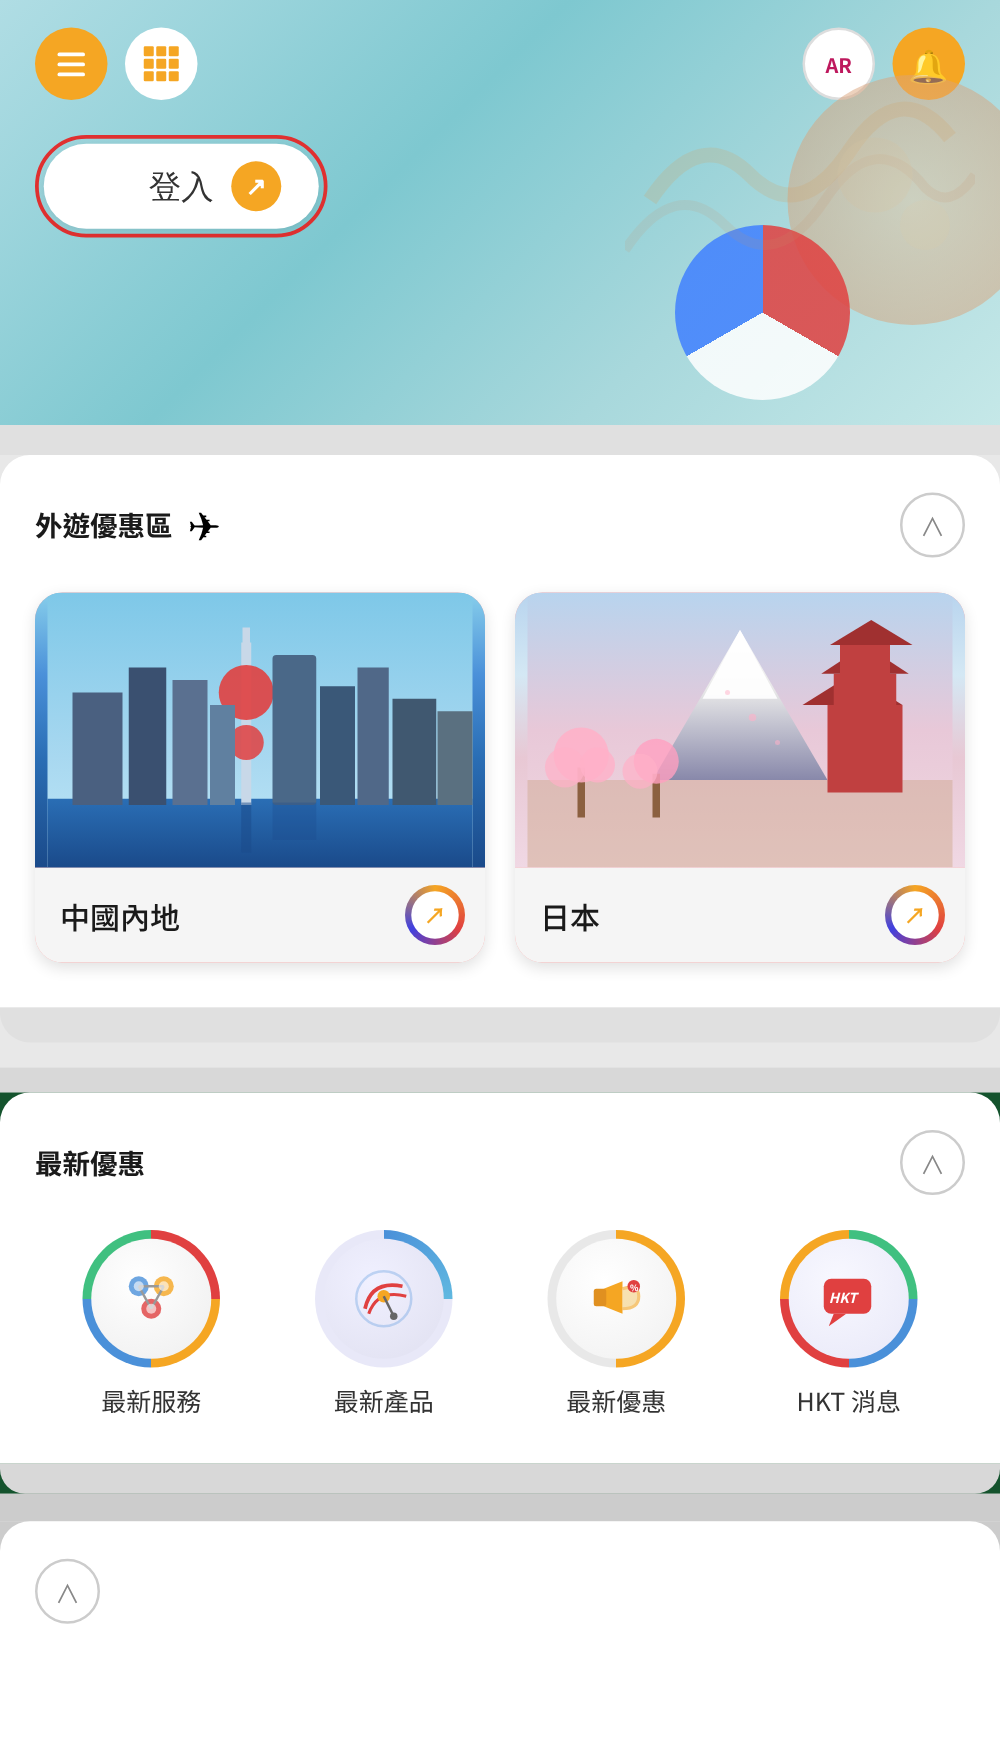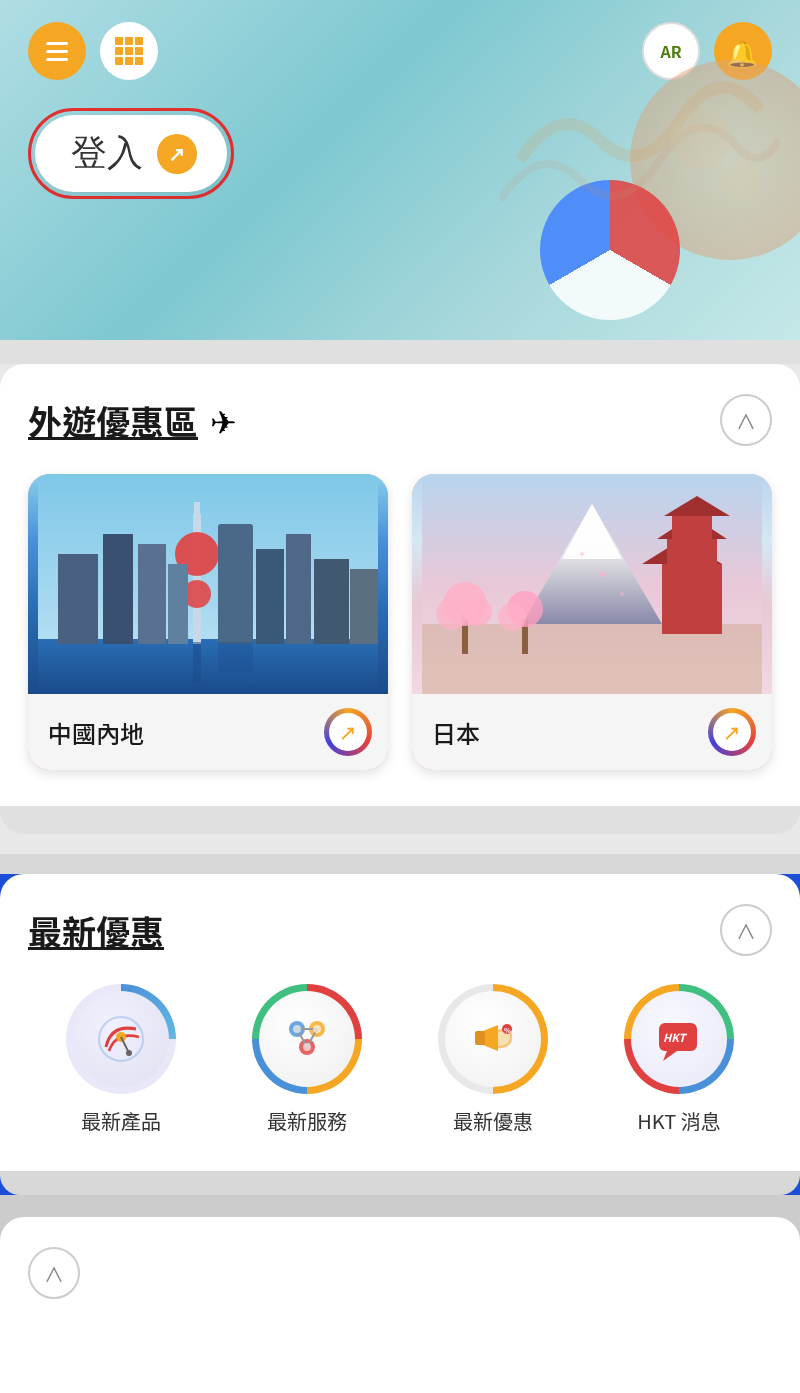--- a/index.html
+++ b/index.html
@@ -94,21 +94,21 @@
       width: 58px;
       height: 58px;
       background: white;
       border-radius: 50%;
       display: flex;
       align-items: center;
       justify-content: center;
       cursor: pointer;
       font-size: 16px;
       font-weight: bold;
-      color: #4d7c0f;
+      color: #be185d;
       border: 2px solid #ddd;
     }
 
     .bell-btn {
       width: 58px;
       height: 58px;
       background: #f5a623;
       border-radius: 50%;
       display: flex;
       align-items: center;
@@ -146,23 +146,24 @@
       padding: 14px 30px 14px 36px;
       display: flex;
       align-items: center;
       gap: 14px;
       cursor: pointer;
       border: none;
       box-shadow: 0 2px 8px rgba(0,0,0,0.1);
     }
 
     .login-text {
-      font-size: 36px;
+      font-size: 26px;
       color: #333;
       font-weight: 500;
+      margin-left: 48px;
     }
 
     .login-arrow {
       width: 40px;
       height: 40px;
       background: #f5a623;
       border-radius: 50%;
       display: flex;
       align-items: center;
       justify-content: center;
@@ -232,24 +233,23 @@
       margin-bottom: 28px;
     }
 
     .section-title-row {
       display: flex;
       align-items: center;
       gap: 12px;
     }
 
     .section-title {
-      font-size: 34px;
+      font-size: 22px;
       font-weight: bold;
       color: #1a1a1a;
-      text-decoration: underline;
     }
 
     .section-icon {
       font-size: 32px;
     }
 
     .section-collapse-btn {
       width: 52px;
       height: 52px;
       border-radius: 50%;
@@ -588,49 +588,32 @@
           </div>
         </div>
       </div>
     </div>
   </div>
   <div class="section-gap"></div>
 </div>
 
 <div style="height:20px;background:#d8d8d8;"></div>
 
-<div style="background:#1d4ed8;">
+<div style="background:#14532d;">
   <div class="section-white-2">
     <div class="section-header">
       <div class="section-title-row">
         <span class="section-title">最新優惠</span>
       </div>
       <div class="section-collapse-btn">
         <span>∧</span>
       </div>
     </div>
 
     <div class="icon-grid">
-
-      <div class="icon-item">
-        <div class="icon-circle-outer" style="background: conic-gradient(#4a90d9 0deg, #60b8e0 90deg, #e8e8f8 90deg, #e8e8f8 360deg);">
-          <div class="icon-circle-inner" style="background: radial-gradient(circle at 40% 35%, #f0f0ff 0%, #e0e0f0 100%);">
-            <svg width="60" height="60" viewBox="0 0 60 60">
-
-              <circle cx="30" cy="30" r="22" fill="none" stroke="#4a90d9" stroke-width="2" opacity="0.3"></circle>
-              <path d="M15,38 Q20,15 45,20" stroke="#e04040" stroke-width="3" fill="none"></path>
-              <path d="M18,42 Q25,22 48,28" stroke="#e04040" stroke-width="2.5" fill="none"></path>
-              <circle cx="30" cy="28" r="5" fill="#f5a623"></circle>
-              <line x1="30" y1="28" x2="38" y2="44" stroke="#666" stroke-width="2"></line>
-              <circle cx="38" cy="44" r="3" fill="#666"></circle>
-            </svg>
-          </div>
-        </div>
-        <span class="icon-label">最新產品</span>
-      </div>
 
       <div class="icon-item">
         <div class="icon-circle-outer" style="background: conic-gradient(#e04040 0deg 90deg, #f5a623 90deg 180deg, #4a90d9 180deg 270deg, #40c080 270deg 360deg);">
           <div class="icon-circle-inner" style="background: radial-gradient(circle at 40% 35%, #ffffff 0%, #eeeeee 100%);">
             <svg width="60" height="60" viewBox="0 0 60 60">
 
               <circle cx="20" cy="20" r="8" fill="#4a90d9" opacity="0.8"></circle>
               <circle cx="40" cy="20" r="8" fill="#f5a623" opacity="0.8"></circle>
               <circle cx="30" cy="38" r="8" fill="#e04040" opacity="0.8"></circle>
               <line x1="20" y1="20" x2="40" y2="20" stroke="#999" stroke-width="2"></line>
@@ -639,20 +622,37 @@
               <circle cx="20" cy="20" r="4" fill="white" opacity="0.6"></circle>
               <circle cx="40" cy="20" r="4" fill="white" opacity="0.6"></circle>
               <circle cx="30" cy="38" r="4" fill="white" opacity="0.6"></circle>
             </svg>
           </div>
         </div>
         <span class="icon-label">最新服務</span>
       </div>
 
       <div class="icon-item">
+        <div class="icon-circle-outer" style="background: conic-gradient(#4a90d9 0deg, #60b8e0 90deg, #e8e8f8 90deg, #e8e8f8 360deg);">
+          <div class="icon-circle-inner" style="background: radial-gradient(circle at 40% 35%, #f0f0ff 0%, #e0e0f0 100%);">
+            <svg width="60" height="60" viewBox="0 0 60 60">
+
+              <circle cx="30" cy="30" r="22" fill="none" stroke="#4a90d9" stroke-width="2" opacity="0.3"></circle>
+              <path d="M15,38 Q20,15 45,20" stroke="#e04040" stroke-width="3" fill="none"></path>
+              <path d="M18,42 Q25,22 48,28" stroke="#e04040" stroke-width="2.5" fill="none"></path>
+              <circle cx="30" cy="28" r="5" fill="#f5a623"></circle>
+              <line x1="30" y1="28" x2="38" y2="44" stroke="#666" stroke-width="2"></line>
+              <circle cx="38" cy="44" r="3" fill="#666"></circle>
+            </svg>
+          </div>
+        </div>
+        <span class="icon-label">最新產品</span>
+      </div>
+
+      <div class="icon-item">
         <div class="icon-circle-outer" style="background: conic-gradient(#f5a623 0deg 180deg, #e8e8e8 180deg 360deg);">
           <div class="icon-circle-inner" style="background: radial-gradient(circle at 40% 35%, #ffffff 0%, #f0f0f0 100%);">
             <svg width="60" height="60" viewBox="0 0 60 60">
 
               <polygon points="20,22 35,16 35,42 20,36" fill="#f5a623"></polygon>
               <rect x="12" y="22" width="10" height="14" rx="2" fill="#e09020"></rect>
               <path d="M35,22 Q48,18 48,28 Q48,38 35,38" stroke="#f5a623" stroke-width="2.5" fill="#f5d080" opacity="0.6"></path>
               <circle cx="44" cy="20" r="5" fill="#e04040"></circle>
               <text x="41" y="24" font-size="7" fill="white" font-weight="bold">%</text>
             </svg>

